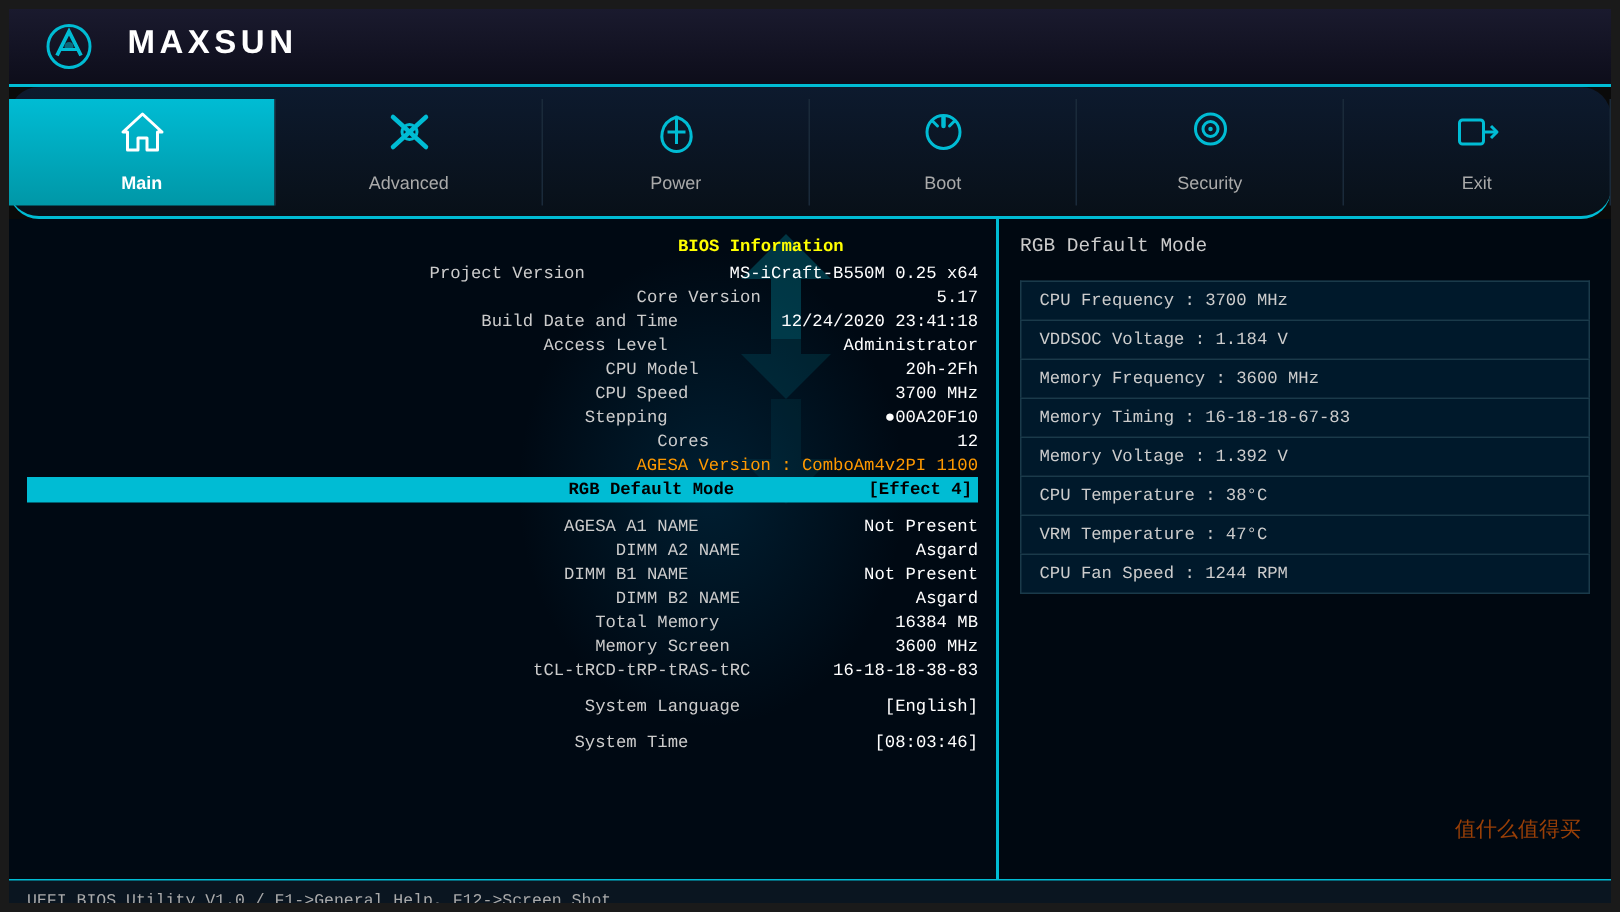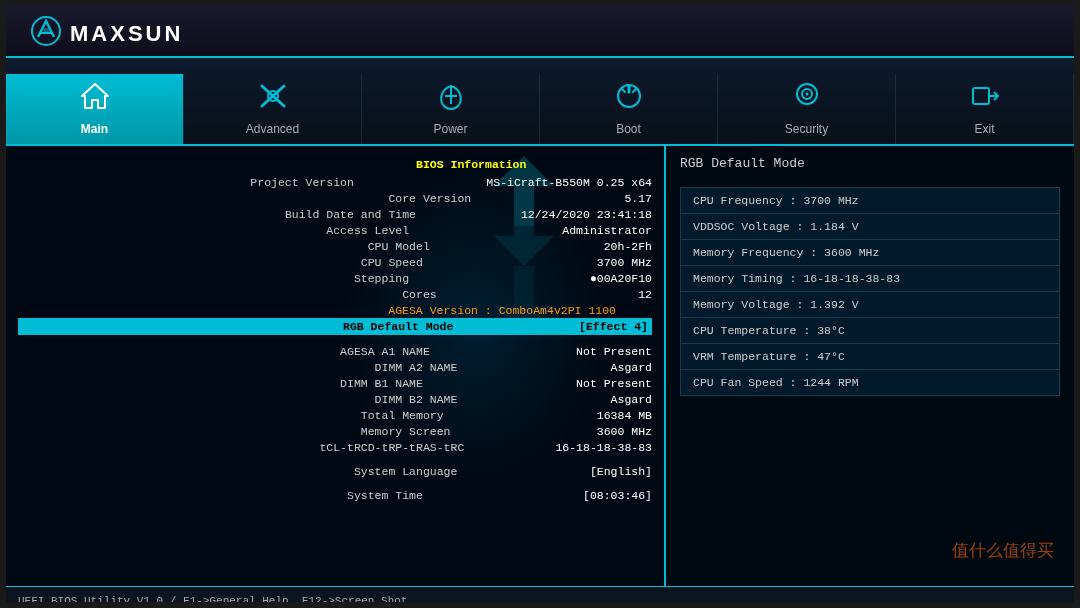--- a/index.html
+++ b/index.html
@@ -27,44 +27,45 @@
       background: linear-gradient(180deg, #1a1a2e 0%, #0d0d1a 100%);
       height: 52px;
       display: flex;
       align-items: center;
       padding: 0 24px;
       border-bottom: 2px solid #00bcd4;
     }
 
     .logo {
       display: flex;
-      align-items: flex-end;
-      gap: 8px;
+      align-items: flex-start;
+      gap: 23px;
     }
 
     .logo-icon {
       width: 32px;
       height: 32px;
     }
 
     .logo-text {
       color: #ffffff;
       font-size: 22px;
       font-weight: bold;
       letter-spacing: 3px;
       font-family: Arial, sans-serif;
     }
 
     
     .nav-bar {
       background: linear-gradient(180deg, #0d1a2e 0%, #081018 100%);
       height: 88px;
       display: flex;
-      align-items: flex-end;
+      align-items: center;
       border-bottom: 2px solid #00bcd4;
+      border-radius: 20px;
     }
 
     .nav-item {
       flex: 1;
       display: flex;
       flex-direction: column;
       align-items: center;
       justify-content: center;
       gap: 4px;
       cursor: pointer;
@@ -158,21 +159,20 @@
     }
 
     .bios-key {
       min-width: 200px;
       color: inherit;
     }
 
     .bios-val {
       color: #ffffff;
       text-align: right;
-      margin-left: 36px;
     }
 
     .bios-row.selected .bios-val {
       color: #000000;
     }
 
     .section-gap {
       height: 8px;
     }
 
@@ -234,21 +234,21 @@
       color: #aaaaaa;
       font-family: 'Courier New', monospace;
     }
 
     
     .watermark {
       position: absolute;
       bottom: 40px;
       right: 20px;
       color: rgba(255,100,0,0.6);
-      font-size: 17px;
+      font-size: 14px;
       font-family: Arial, sans-serif;
       z-index: 10;
     }
   </style>
 </head>
 <body>
 
 <div class="screen">
 
   <div class="header">
@@ -437,21 +437,21 @@
       </svg>
 
     </div>
 
     <div class="right-panel">
       <div class="right-title">RGB Default Mode</div>
       <div class="stats-list">
         <div class="stat-item">CPU Frequency : 3700 MHz</div>
         <div class="stat-item">VDDSOC Voltage : 1.184 V</div>
         <div class="stat-item">Memory Frequency : 3600 MHz</div>
-        <div class="stat-item">Memory Timing : 16-18-18-38-83</div>
+        <div class="stat-item">Memory Timing : 16-18-18-67-83</div>
         <div class="stat-item">Memory Voltage : 1.392 V</div>
         <div class="stat-item">CPU Temperature : 38°C</div>
         <div class="stat-item">VRM Temperature : 47°C</div>
         <div class="stat-item">CPU Fan Speed : 1244 RPM</div>
       </div>
     </div>
 
   </div>
 
   <div class="status-bar">

